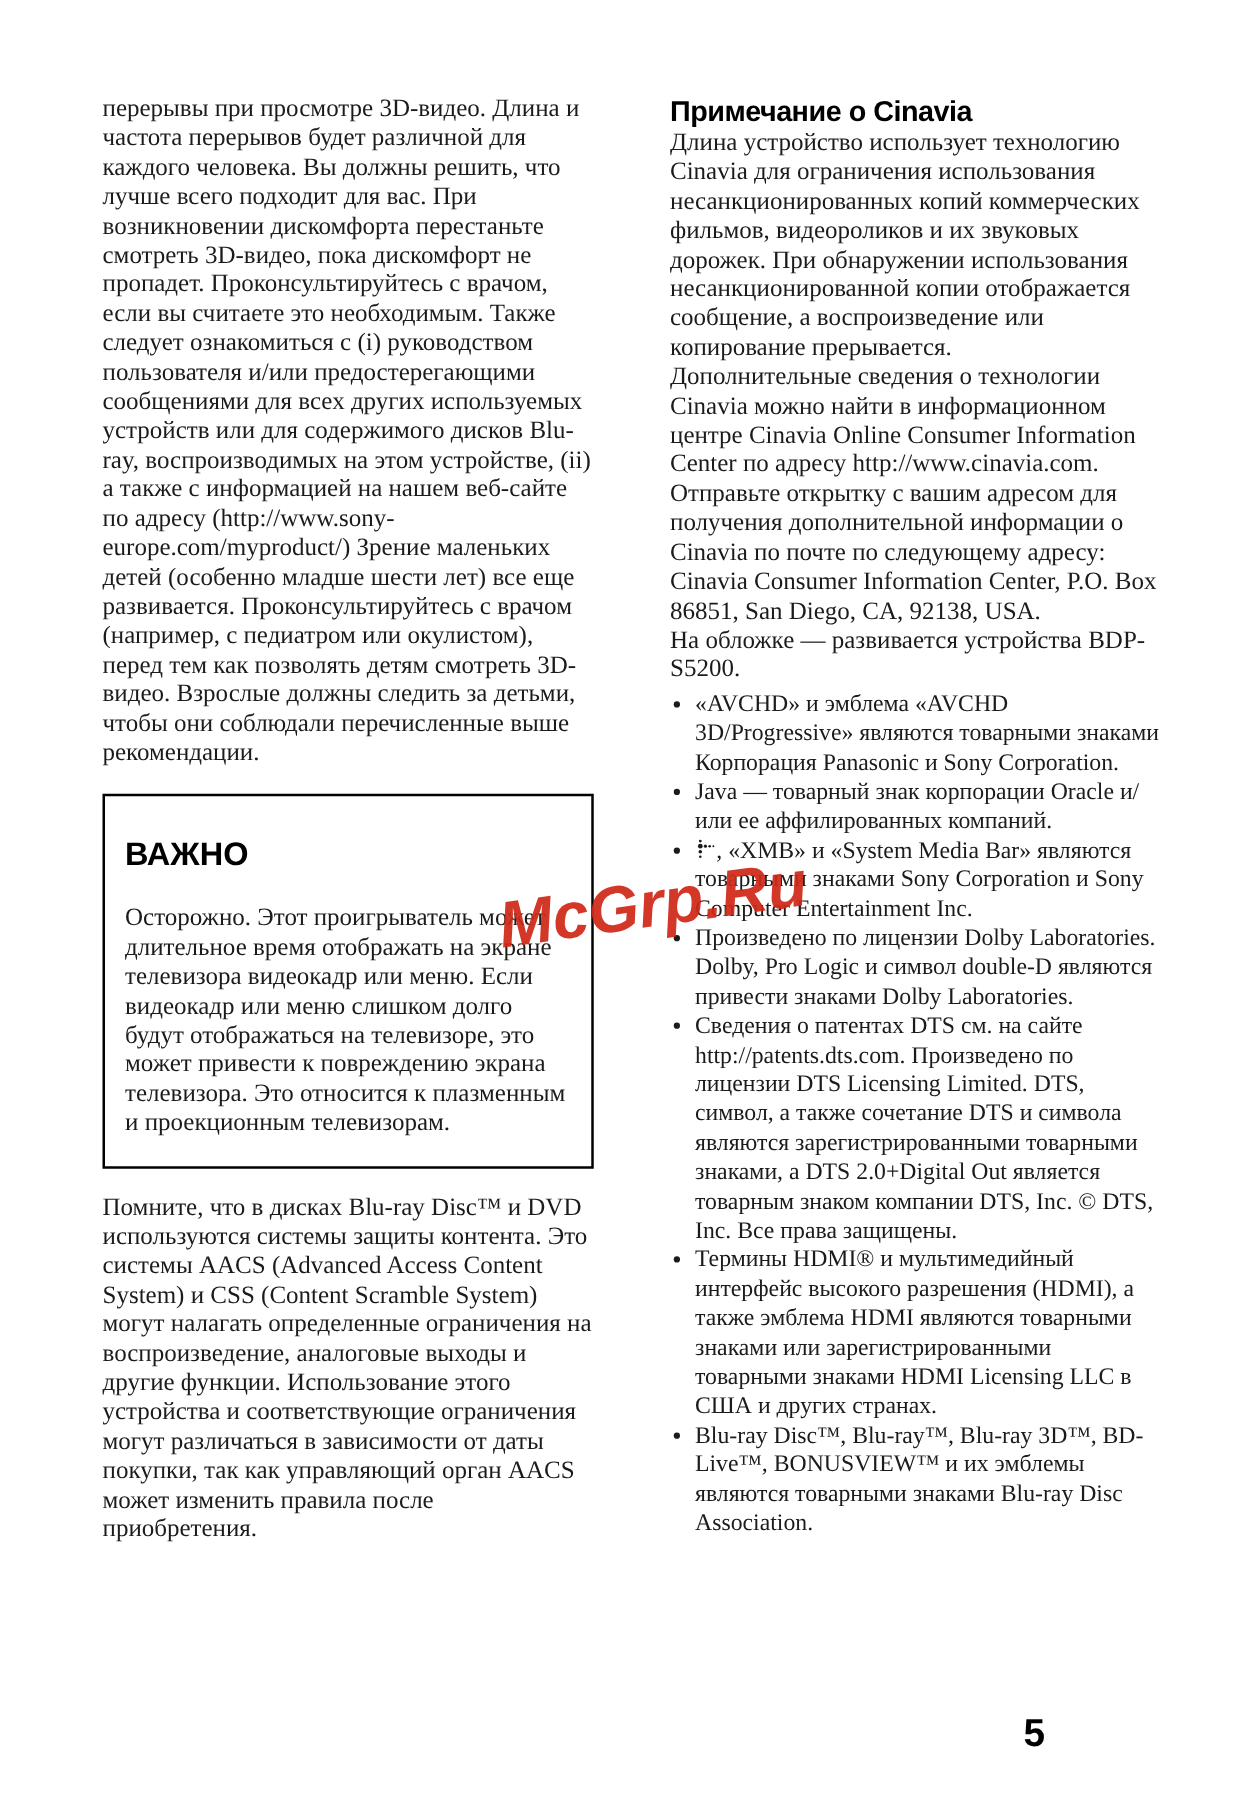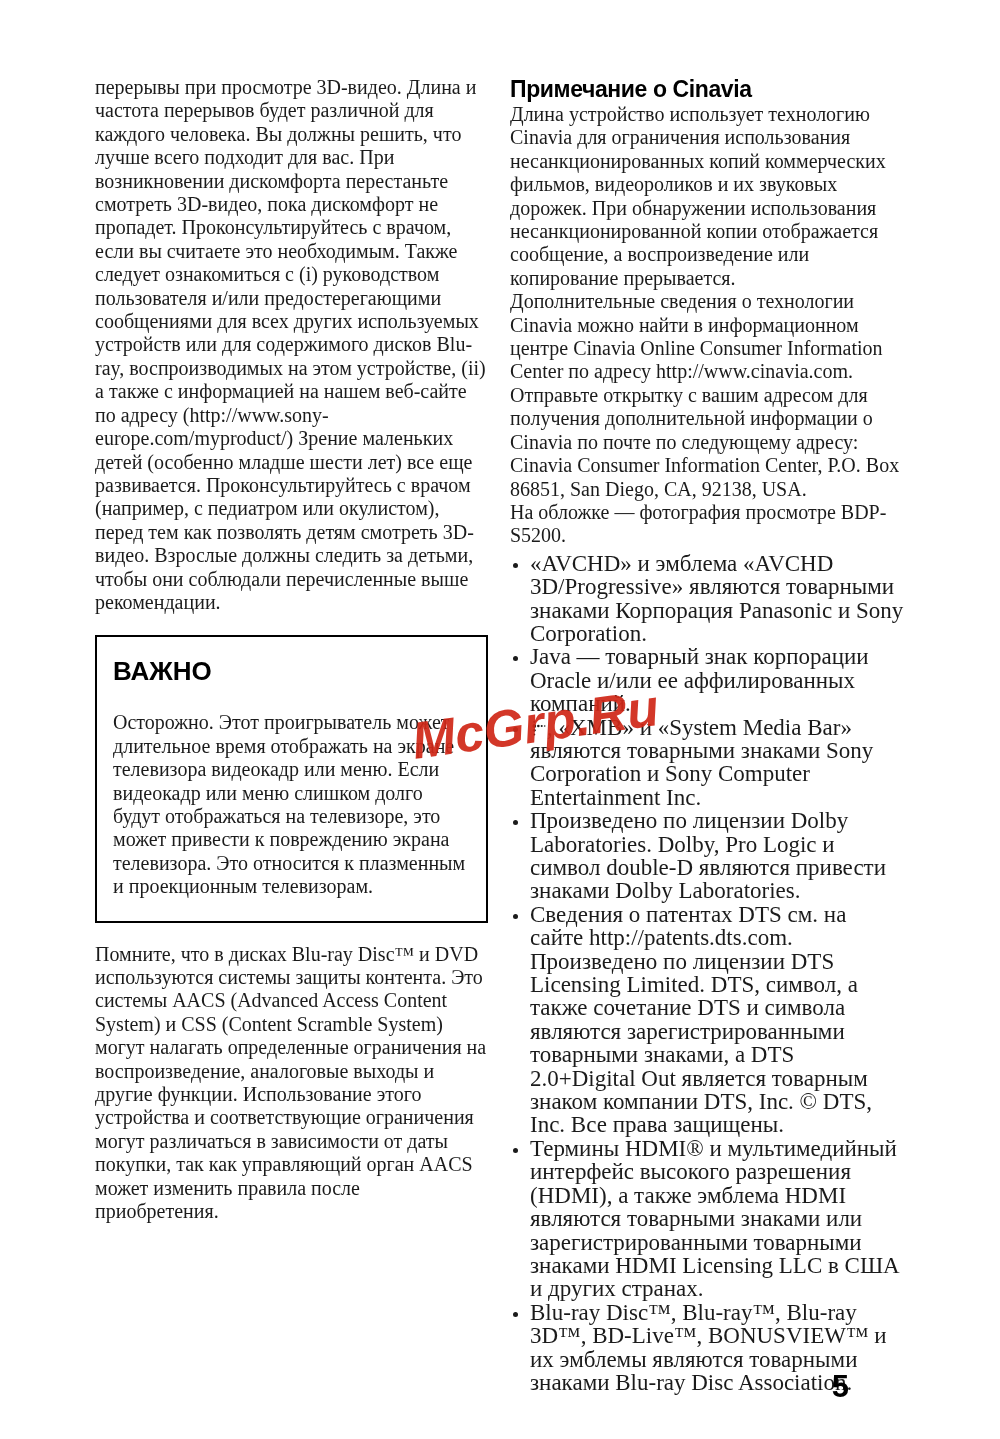--- a/index.html
+++ b/index.html
@@ -9,28 +9,27 @@
     height: 1439px;
     background: #ffffff;
     overflow: hidden;
   }
   .page {
     position: relative;
     width: 900px;
     height: 1439px;
     font-family: "Liberation Serif", serif;
     color: #1b1b1b;
-    margin-left: 13px;
   }
   .col {
     position: absolute;
     top: 76px;
   }
   .col-left  { left: 82px;  width: 393px; }
-  .col-right { left: 497px; width: 394px; }
+  .col-right { left: 536px; width: 394px; }
 
   p.body {
     margin: 0;
     font-size: 20px;
     line-height: 23.4px;
     text-align: left;
   }
   h2.section-heading {
     margin: 0;
     font-family: "Liberation Sans", sans-serif;
@@ -40,39 +39,39 @@
     letter-spacing: -0.4px;
     color: #000;
   }
   .mt-sec { margin-top: 13px; }
   .mb-xs  { margin-bottom: 3px; }
 
   .important-box {
     margin-top: 21px;
     margin-bottom: 20px;
     border: 2px solid #000;
-    padding: 20px 18px 22px 16px;
+    padding: 32px 18px 22px 16px;
   }
   .important-box .box-title {
     margin: 0 0 26px 0;
     font-family: "Liberation Sans", sans-serif;
     font-weight: 700;
     font-size: 26px;
     line-height: 28px;
     color: #000;
   }
 
   ul.tm-list {
     margin: 4px 0 0 0;
     padding-left: 20px;
     list-style: disc outside;
   }
   ul.tm-list li {
     margin: 0;
-    font-size: 23px;
+    font-size: 19px;
     line-height: 23.4px;
   }
   ul.tm-list li::marker { font-size: 17px; }
 
   .xmb-icon {
     display: inline-block;
     width: 17px;
     height: 17px;
     vertical-align: -2px;
   }
@@ -117,21 +116,21 @@
 
 
     <p class="body">Помните, что в дисках Blu-ray Disc™ и DVD используются системы защиты контента. Это системы AACS (Advanced Access Content System) и CSS (Content Scramble System) могут налагать определенные ограничения на воспроизведение, аналоговые выходы и другие функции. Использование этого устройства и соответствующие ограничения могут различаться в зависимости от даты покупки, так как управляющий орган AACS может изменить правила после приобретения.</p>
   </div>
 
   <div class="col col-right">
     <h2 class="section-heading mb-xs">Примечание о Cinavia</h2>
     <p class="body">Длина устройство использует технологию Cinavia для ограничения использования несанкционированных копий коммерческих фильмов, видеороликов и их звуковых дорожек. При обнаружении использования несанкционированной копии отображается сообщение, а воспроизведение или копирование прерывается.</p>
     <p class="body">Дополнительные сведения о технологии Cinavia можно найти в информационном центре Cinavia Online Consumer Information Center по адресу http://www.cinavia.com. Отправьте открытку с вашим адресом для получения дополнительной информации о Cinavia по почте по следующему адресу: Cinavia Consumer Information Center, P.O. Box 86851, San Diego, CA, 92138, USA.</p>
 
-    <p class="body">На обложке — фотография просмотре BDP-S5200.</p>
+    <p class="body">На обложке — развивается устройства BDP-S5200.</p>
 
     <ul class="tm-list">
       <li><span>«AVCHD» и эмблема «AVCHD 3D/Progressive» являются товарными знаками Корпорация Panasonic и Sony Corporation.</span></li>
       <li><span>Java — товарный знак корпорации Oracle и/или ее аффилированных компаний.</span></li>
       <li><span class="xmb-icon"><svg width="17" height="17" viewBox="0 0 20 20" xmlns="http://www.w3.org/2000/svg">
               <g fill="#1b1b1b">
                 <circle cx="5" cy="2.2" r="1.3"></circle>
                 <circle cx="5" cy="7" r="2.2"></circle>
                 <circle cx="5" cy="12.2" r="1.7"></circle>
                 <circle cx="5" cy="17" r="1.2"></circle>

